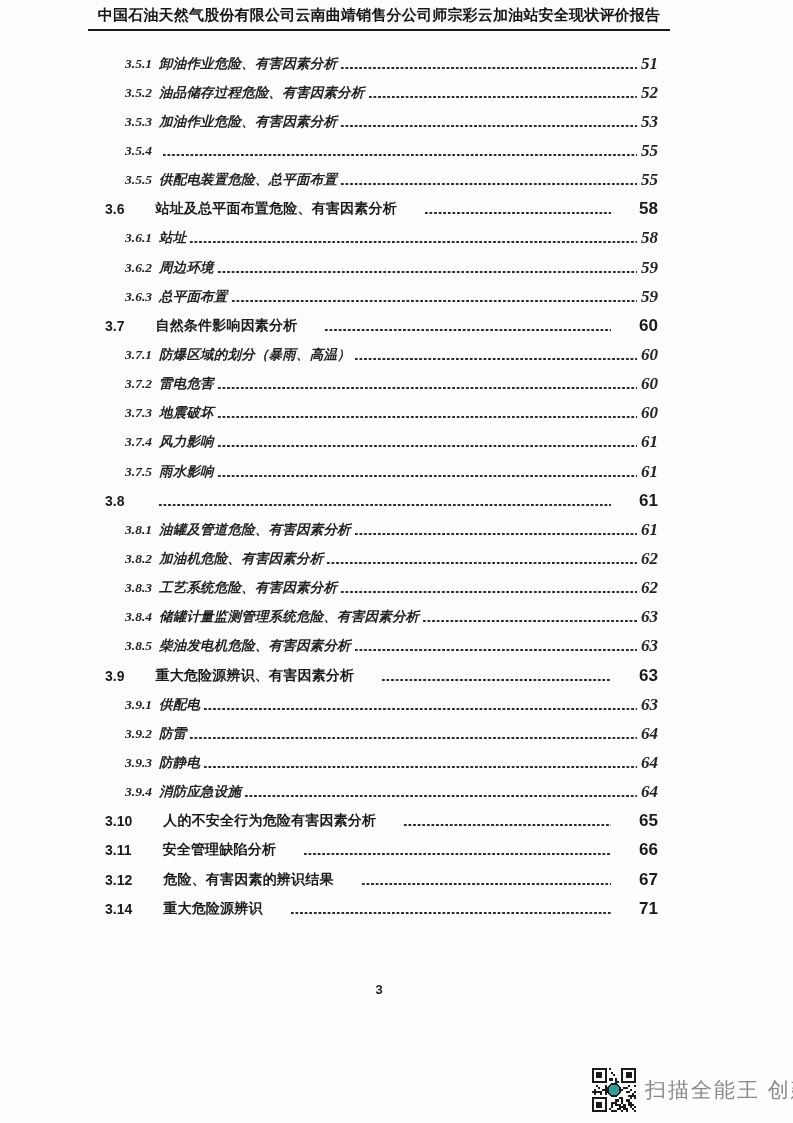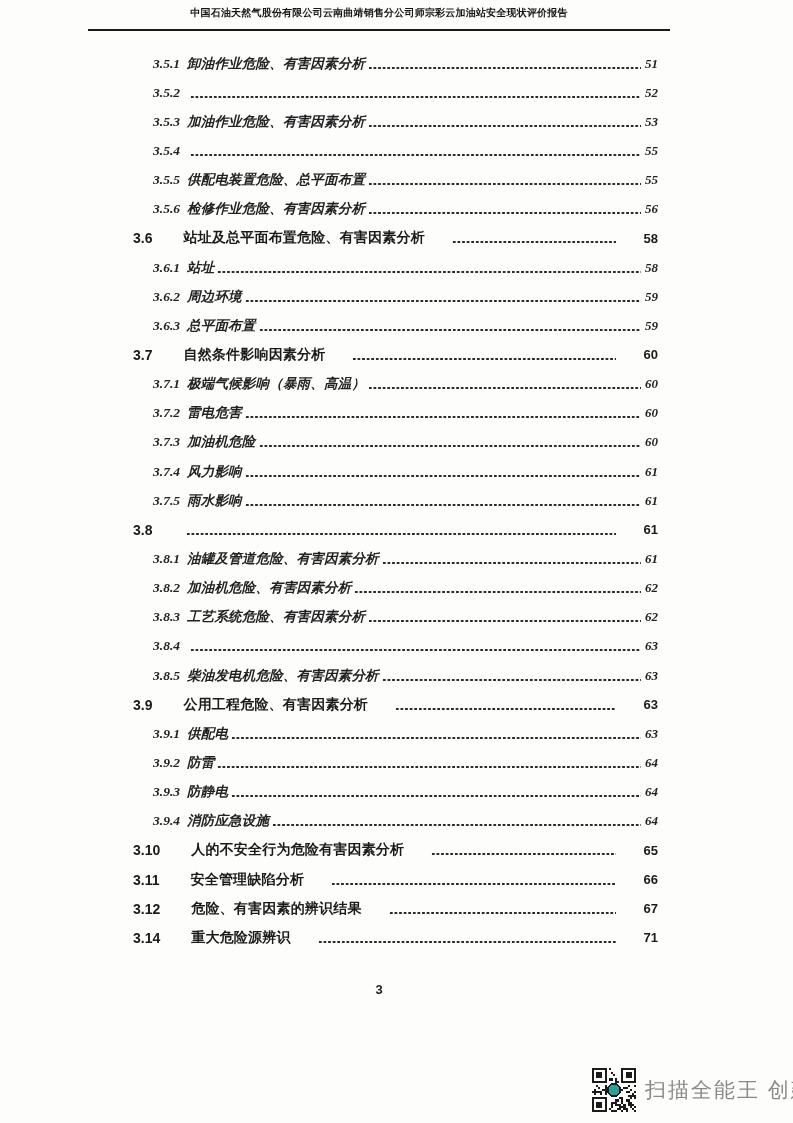--- a/index.html
+++ b/index.html
@@ -19,40 +19,39 @@
 
   
   #header {
     position: absolute;
     left: 88px;
     top: 6px;
     width: 582px;
     text-align: center;
   }
   #header .title {
-    font-size: 10px;
+    font-size: 15px;
     font-weight: bold;
     letter-spacing: 0.2px;
     color: #161616;
   }
   #header-rule {
     position: absolute;
     left: 88px;
     top: 29px;
     width: 582px;
     border-top: 2px solid #1a1a1a;
   }
 
   
   #toc-list {
     position: absolute;
     left: 105px;
     right: 135px;
     top: 49px;
-    margin-left: 28px;
   }
   .toc-row {
     height: 29.15px;
     display: flex;
     align-items: center;
     white-space: nowrap;
   }
   .toc-row.main {
     font-weight: bold;
     font-size: 14px;
@@ -75,21 +74,21 @@
     height: 4px;
     margin: 0 4px 0 3px;
     align-self: center;
     position: relative;
     top: 4px;
     background-image: radial-gradient(circle, #2b2b2b 1.05px, rgba(0,0,0,0) 1.35px);
     background-size: 4.6px 4px;
     background-position: 0 center;
     background-repeat: repeat-x;
   }
-  .toc-row .pg { flex: none; font-size: 13px; }
+  .toc-row .pg { flex: none; font-size: 17px; }
 
   
   #footer {
     position: absolute;
     left: 88px;
     top: 982px;
     width: 582px;
     text-align: center;
     font-size: 13px;
     font-weight: bold;
@@ -130,46 +129,41 @@
 
   <div id="toc-list">
       <div class="toc-row sub">
         <span class="num">3.5.1</span>
         <span class="title">卸油作业危险、有害因素分析</span>
         <span class="dots"></span>
         <span class="pg">51</span>
       </div>
       <div class="toc-row sub">
         <span class="num">3.5.2</span>
+        <span class="title">油品储存过程危险、有害因素分析</span>
         <span class="dots"></span>
         <span class="pg">52</span>
       </div>
       <div class="toc-row sub">
         <span class="num">3.5.3</span>
         <span class="title">加油作业危险、有害因素分析</span>
         <span class="dots"></span>
         <span class="pg">53</span>
       </div>
       <div class="toc-row sub">
         <span class="num">3.5.4</span>
         <span class="dots"></span>
         <span class="pg">55</span>
       </div>
       <div class="toc-row sub">
         <span class="num">3.5.5</span>
         <span class="title">供配电装置危险、总平面布置</span>
         <span class="dots"></span>
         <span class="pg">55</span>
       </div>
-      <div class="toc-row sub">
-        <span class="num">3.5.6</span>
-        <span class="title">检修作业危险、有害因素分析</span>
-        <span class="dots"></span>
-        <span class="pg">56</span>
-      </div>
       <div class="toc-row main">
         <span class="num">3.6</span>
         <span class="title">站址及总平面布置危险、有害因素分析</span>
         <span class="dots"></span>
         <span class="pg">58</span>
       </div>
       <div class="toc-row sub">
         <span class="num">3.6.1</span>
         <span class="title">站址</span>
         <span class="dots"></span>
@@ -188,33 +182,33 @@
         <span class="pg">59</span>
       </div>
       <div class="toc-row main">
         <span class="num">3.7</span>
         <span class="title">自然条件影响因素分析</span>
         <span class="dots"></span>
         <span class="pg">60</span>
       </div>
       <div class="toc-row sub">
         <span class="num">3.7.1</span>
-        <span class="title">极端气候影响（暴雨、高温）</span>
+        <span class="title">防爆区域的划分（暴雨、高温）</span>
         <span class="dots"></span>
         <span class="pg">60</span>
       </div>
       <div class="toc-row sub">
         <span class="num">3.7.2</span>
         <span class="title">雷电危害</span>
         <span class="dots"></span>
         <span class="pg">60</span>
       </div>
       <div class="toc-row sub">
         <span class="num">3.7.3</span>
-        <span class="title">加油机危险</span>
+        <span class="title">地震破坏</span>
         <span class="dots"></span>
         <span class="pg">60</span>
       </div>
       <div class="toc-row sub">
         <span class="num">3.7.4</span>
         <span class="title">风力影响</span>
         <span class="dots"></span>
         <span class="pg">61</span>
       </div>
       <div class="toc-row sub">
@@ -241,32 +235,33 @@
         <span class="pg">62</span>
       </div>
       <div class="toc-row sub">
         <span class="num">3.8.3</span>
         <span class="title">工艺系统危险、有害因素分析</span>
         <span class="dots"></span>
         <span class="pg">62</span>
       </div>
       <div class="toc-row sub">
         <span class="num">3.8.4</span>
+        <span class="title">储罐计量监测管理系统危险、有害因素分析</span>
         <span class="dots"></span>
         <span class="pg">63</span>
       </div>
       <div class="toc-row sub">
         <span class="num">3.8.5</span>
         <span class="title">柴油发电机危险、有害因素分析</span>
         <span class="dots"></span>
         <span class="pg">63</span>
       </div>
       <div class="toc-row main">
         <span class="num">3.9</span>
-        <span class="title">公用工程危险、有害因素分析</span>
+        <span class="title">重大危险源辨识、有害因素分析</span>
         <span class="dots"></span>
         <span class="pg">63</span>
       </div>
       <div class="toc-row sub">
         <span class="num">3.9.1</span>
         <span class="title">供配电</span>
         <span class="dots"></span>
         <span class="pg">63</span>
       </div>
       <div class="toc-row sub">

